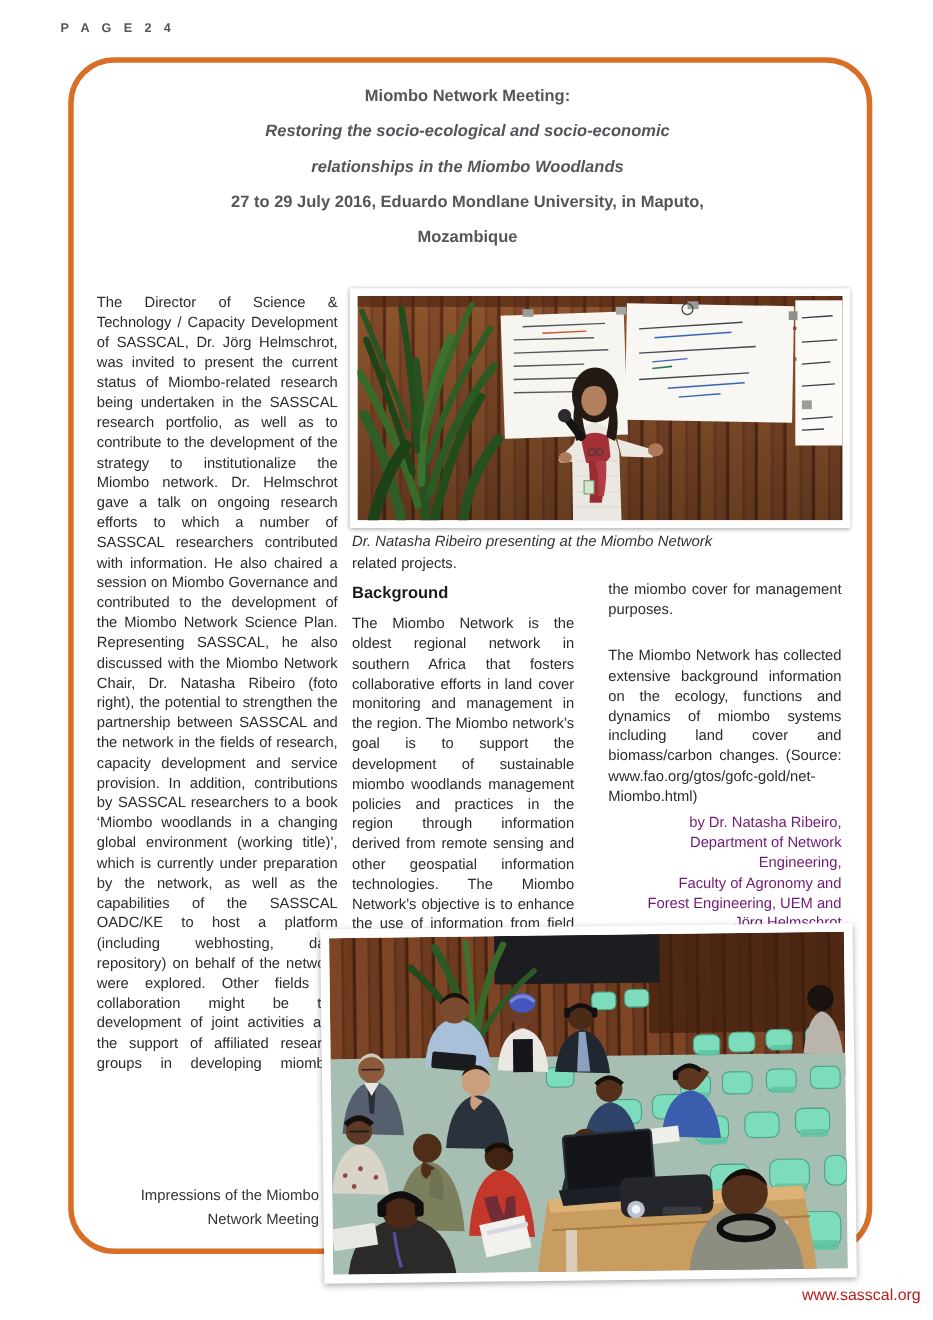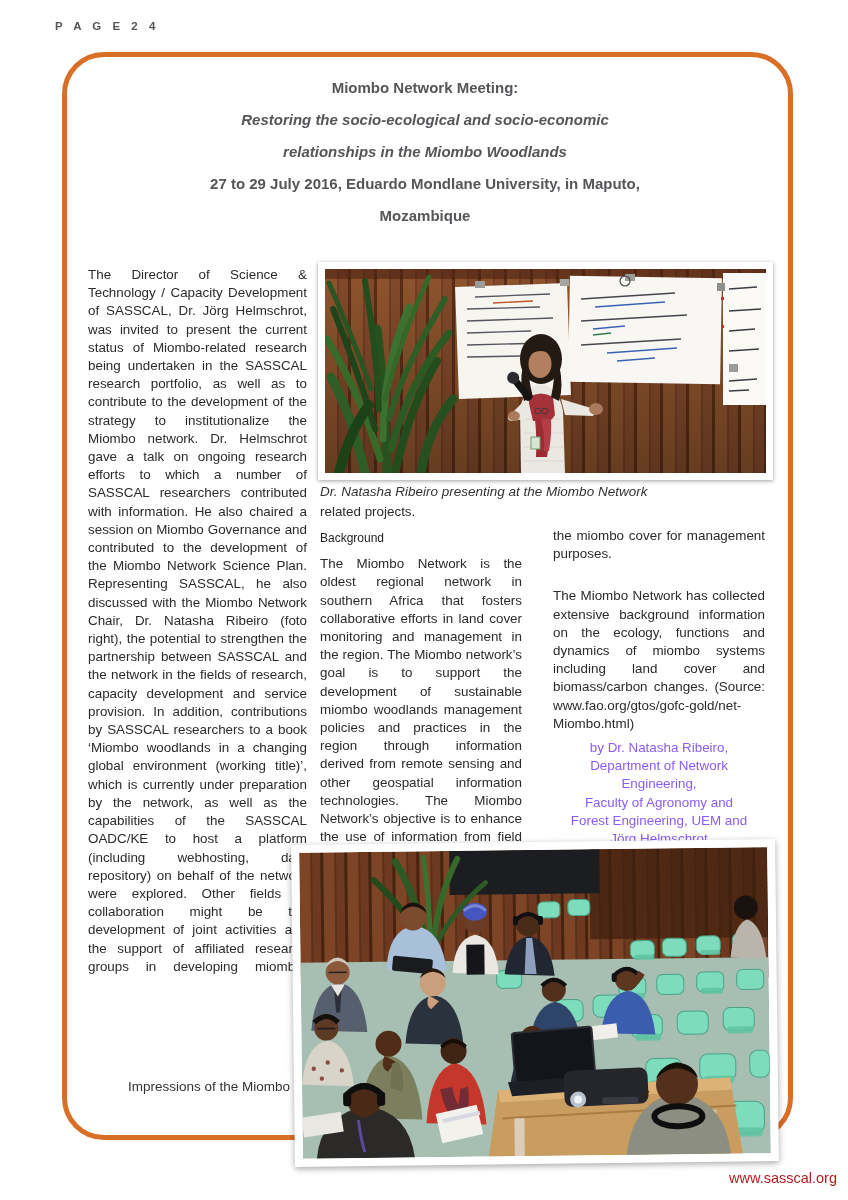--- a/index.html
+++ b/index.html
@@ -28,25 +28,25 @@
     position:absolute;left:318px;top:262px;width:455px;height:218px;
     background:#fff;padding:7px;box-sizing:border-box;
     box-shadow:0 1px 4px rgba(0,0,0,.38);z-index:1;
   }
   .photo1 svg{display:block;}
   .caption1{
     position:absolute;left:320px;top:484px;width:450px;text-align:left;
     font-style:italic;font-size:13.5px;color:#333;z-index:1;
   }
   .col-mid{position:absolute;left:320px;top:503px;width:202px;z-index:1;}
-  .col-mid .heading{font-weight:normal;font-size:12px;margin-top:10px;color:#1d1d1d;}
+  .col-mid .heading{font-weight:bold;font-size:15px;margin-top:10px;color:#1d1d1d;}
   .col-mid .para{margin-top:10px;}
   .col-right{position:absolute;left:553px;top:527px;width:212px;z-index:1;}
   .col-right .para2{margin-top:24px;}
-  .byline{margin-top:6px;text-align:center;font-size:13.4px;line-height:18.2px;color:#8b5cf6;}
+  .byline{margin-top:6px;text-align:right;font-size:13.4px;line-height:18.2px;color:#701a75;}
   .photo2{
     position:absolute;left:293px;top:842px;width:484px;height:322px;
     background:#fff;padding:8px;box-sizing:border-box;
     transform:rotate(-0.7deg);box-shadow:0 2px 6px rgba(0,0,0,.35);z-index:5;
   }
   .photo2 svg{display:block;}
   .caption2{
     position:absolute;left:100px;top:1076px;width:190px;text-align:right;
     font-size:13.5px;line-height:22px;color:#333;z-index:1;
   }
@@ -378,15 +378,16 @@
       <circle cx="375" cy="236" r="21" fill="#53301c"></circle>
       <path d="M354,230 Q375,210 396,230 Q392,216 375,214 Q360,216 354,230 Z" fill="#140e09"></path>
       <ellipse cx="376" cy="268" rx="24" ry="10" fill="none" stroke="#0e0e0e" stroke-width="6"></ellipse>
       <line x1="340" y1="250" x2="346" y2="242" stroke="#2b2417" stroke-width="3"></line>
     </g>
   </svg>
 </div>
 
 <div class="caption2">
   <div>Impressions of the Miombo</div>
+  <div>Network Meeting</div>
 </div>
 
 <a class="footer-url" href="#">www.sasscal.org</a>
 
 </body></html>

